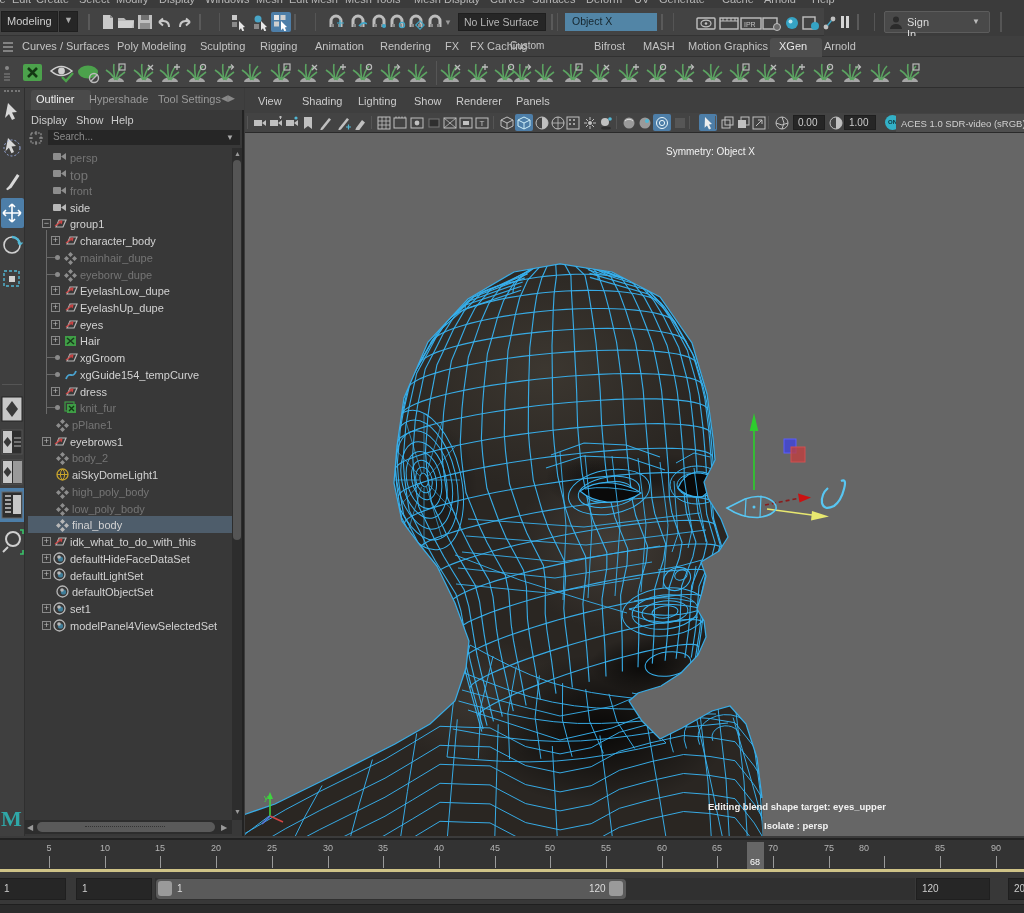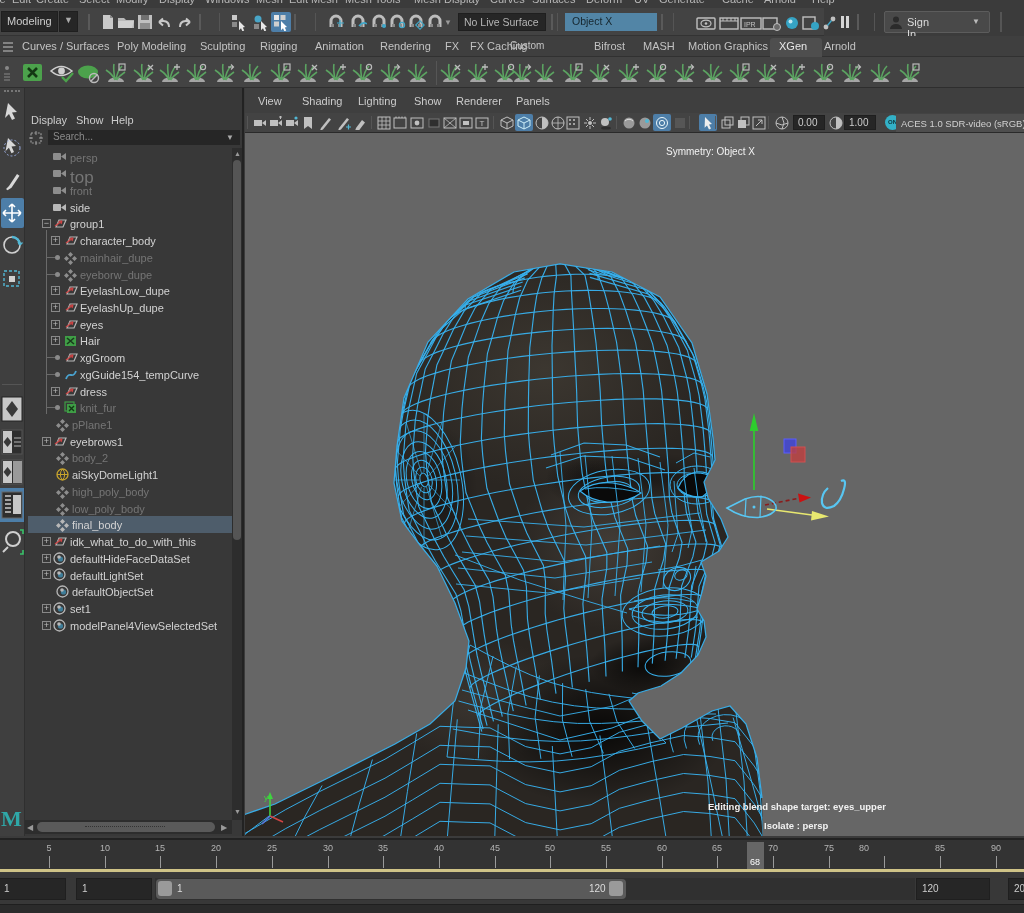--- a/index.html
+++ b/index.html
@@ -387,41 +387,48 @@
       <rect x="12" y="4" width="8" height="19" fill="#c8c8c8"></rect>
     </svg>
     <svg width="24" height="28" viewBox="0 0 24 28" style="position:absolute;left:0px;top:440px">
       <path d="M3 24 l5 -5" stroke="#d0d0d0" stroke-width="2"></path>
       <circle cx="13" cy="11" r="7" fill="none" stroke="#d0d0d0" stroke-width="2"></circle>
       <path d="M20 2 h3 v4 M20 26 h3 v-4" stroke="#39c26a" stroke-width="1.6" fill="none"></path>
     </svg>
     <div class="abs" style="left:1px;top:718px;color:#2fa8a8;font-size:22px;font-weight:bold;font-family:'Liberation Serif',serif">M</div>
   </div>
 <div class="abs" style="left:25px;top:88px;width:219px;height:748px;background:#383838;border-right:2px solid #222">
+    <div class="abs" style="left:0;top:0;width:219px;height:22px;background:#3f3f3f">
+      <div class="abs" style="left:6px;top:2px;width:60px;height:20px;background:#4a4a4a;border-radius:3px 3px 0 0"></div>
+      <span class="abs" style="left:11px;top:5px;color:#eee;font-size:11px">Outliner</span>
+      <span class="abs" style="left:64px;top:5px;color:#9a9a9a;font-size:11px">Hypershade</span>
+      <span class="abs" style="left:133px;top:5px;color:#9a9a9a;font-size:11px">Tool Settings</span>
+      <span class="abs" style="left:196px;top:5px;color:#888;font-size:9px">◀▶</span>
+    </div>
     <span class="abs" style="left:6px;top:26px;color:#ccc;font-size:11px">Display</span>
     <span class="abs" style="left:51px;top:26px;color:#ccc;font-size:11px">Show</span>
     <span class="abs" style="left:86px;top:26px;color:#ccc;font-size:11px">Help</span>
     <svg width="14" height="14" viewBox="0 0 14 14" style="position:absolute;left:4px;top:43px">
       <rect x="2" y="2" width="10" height="10" fill="none" stroke="#999" stroke-width="1.2" stroke-dasharray="2 1.4"></rect>
       <path d="M7 0 v4 M7 10 v4 M0 7 h4 M10 7 h4" stroke="#999" stroke-width="1"></path>
     </svg>
     <div class="abs" style="left:23px;top:42px;width:192px;height:15px;background:#262626;color:#8b8b8b;font-size:10px;padding:1px 0 0 5px">Search...<span style="position:absolute;right:6px;top:3px;font-size:8px;color:#aaa">▼</span></div>
   </div>
 <div class="abs" style="left:25px;top:148px;width:210px;height:672px;background:#383838;overflow:hidden">
     <div class="abs" style="left:21px;top:82px;width:1px;height:184px;background:#6a6a6a"></div>
     <svg width="14" height="14" viewBox="0 0 14 14" style="position:absolute;left:28px;top:2px">
       <rect x="0" y="3" width="8" height="7" rx="1" fill="#8d8d8d"></rect>
       <path d="M8 6.5 L13 3 v7 z" fill="#8d8d8d"></path>
     </svg>
     <span class="abs" style="left:45px;top:4px;color:#757575;font-size:11px;white-space:nowrap">persp</span>
     <svg width="14" height="14" viewBox="0 0 14 14" style="position:absolute;left:28px;top:19px">
       <rect x="0" y="3" width="8" height="7" rx="1" fill="#8d8d8d"></rect>
       <path d="M8 6.5 L13 3 v7 z" fill="#8d8d8d"></path>
     </svg>
-    <span class="abs" style="left:45px;top:20px;color:#757575;font-size:17px;white-space:nowrap">top</span>
+    <span class="abs" style="left:45px;top:20px;color:#757575;font-size:13px;white-space:nowrap">top</span>
     <svg width="14" height="14" viewBox="0 0 14 14" style="position:absolute;left:28px;top:36px">
       <rect x="0" y="3" width="8" height="7" rx="1" fill="#8d8d8d"></rect>
       <path d="M8 6.5 L13 3 v7 z" fill="#8d8d8d"></path>
     </svg>
     <span class="abs" style="left:45px;top:37px;color:#757575;font-size:11px;white-space:nowrap">front</span>
     <svg width="14" height="14" viewBox="0 0 14 14" style="position:absolute;left:28px;top:53px">
       <rect x="0" y="3" width="8" height="7" rx="1" fill="#b8b8b8"></rect>
       <path d="M8 6.5 L13 3 v7 z" fill="#b8b8b8"></path>
     </svg>
     <span class="abs" style="left:45px;top:54px;color:#d2d2d2;font-size:11px;white-space:nowrap">side</span>

